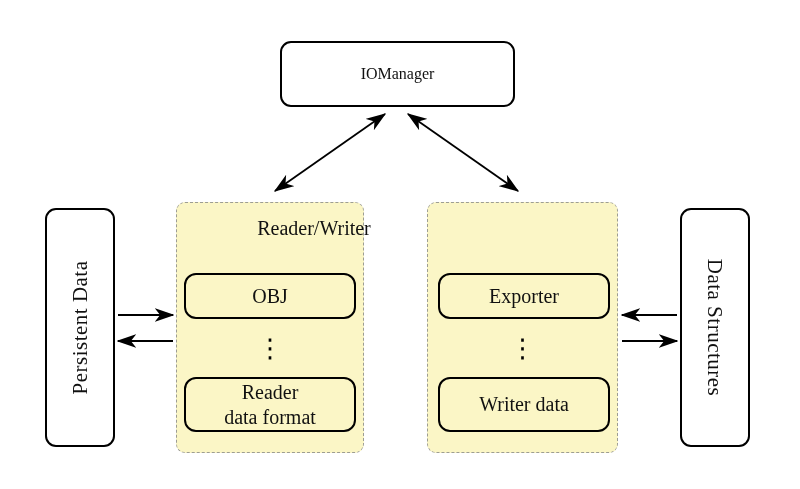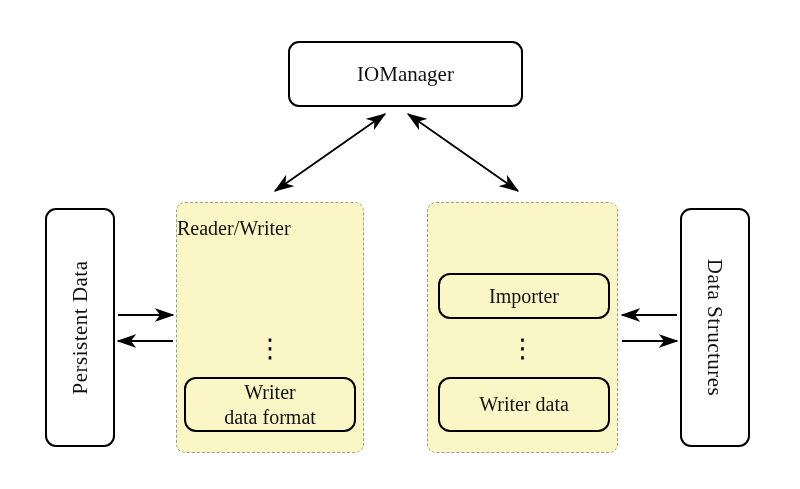--- a/index.html
+++ b/index.html
@@ -12,31 +12,31 @@
     width: 800px;
     height: 489px;
     background: #ffffff;
     font-family: "Liberation Serif", "DejaVu Serif", serif;
     color: #111111;
     overflow: hidden;
   }
   
   .io-box {
     position: absolute;
-    left: 288px;
+    left: 280px;
     top: 41px;
     width: 235px;
     height: 66px;
     background: #ffffff;
     border: 2.5px solid #000000;
     border-radius: 11px;
     display: flex;
     align-items: center;
     justify-content: center;
-    font-size: 21px;
+    font-size: 16px;
     box-sizing: border-box;
   }
   
   .side-box {
     position: absolute;
     width: 70px;
     height: 239px;
     background: #ffffff;
     border: 2.5px solid #000000;
     border-radius: 11px;
@@ -64,21 +64,23 @@
     border-radius: 9px;
     box-sizing: border-box;
   }
   .group.rw { left: 176px; width: 188px; }
   .group.ie { left: 427px; width: 191px; }
   .group-title {
     position: absolute;
     top: 14px;
     left: 0;
     width: 100%;
+    text-align: center;
     font-size: 20px;
+    padding-left: 44px;
   }
   
   .inner-node {
     position: absolute;
     background: #FBF6C6;
     border: 2.5px solid #000000;
     border-radius: 12px;
     display: flex;
     flex-direction: column;
     align-items: center;
@@ -128,30 +130,34 @@
   <div class="side-box left">
     <span class="vtext">Persistent Data</span>
   </div>
 
   <div class="side-box right">
     <span class="vtext">Data Structures</span>
   </div>
 
   <div class="group rw">
     <div class="group-title">Reader/Writer</div>
+    <div class="inner-node top-item">
+      <span class="line1">OBJ</span>
+
+    </div>
     <div class="vdots">⋮</div>
     <div class="inner-node bottom-item">
-      <span class="line1">Writer</span>
+      <span class="line1">Reader</span>
       <span class="line2">data format</span>
     </div>
   </div>
 
   <div class="group ie">
     <div class="inner-node top-item">
-      <span class="line1">Importer</span>
+      <span class="line1">Exporter</span>
 
     </div>
     <div class="vdots">⋮</div>
     <div class="inner-node bottom-item">
       <span class="line1">Writer data</span>
     </div>
   </div>
 
   <svg class="arrows" viewBox="0 0 800 489" xmlns="http://www.w3.org/2000/svg">
     <defs>

